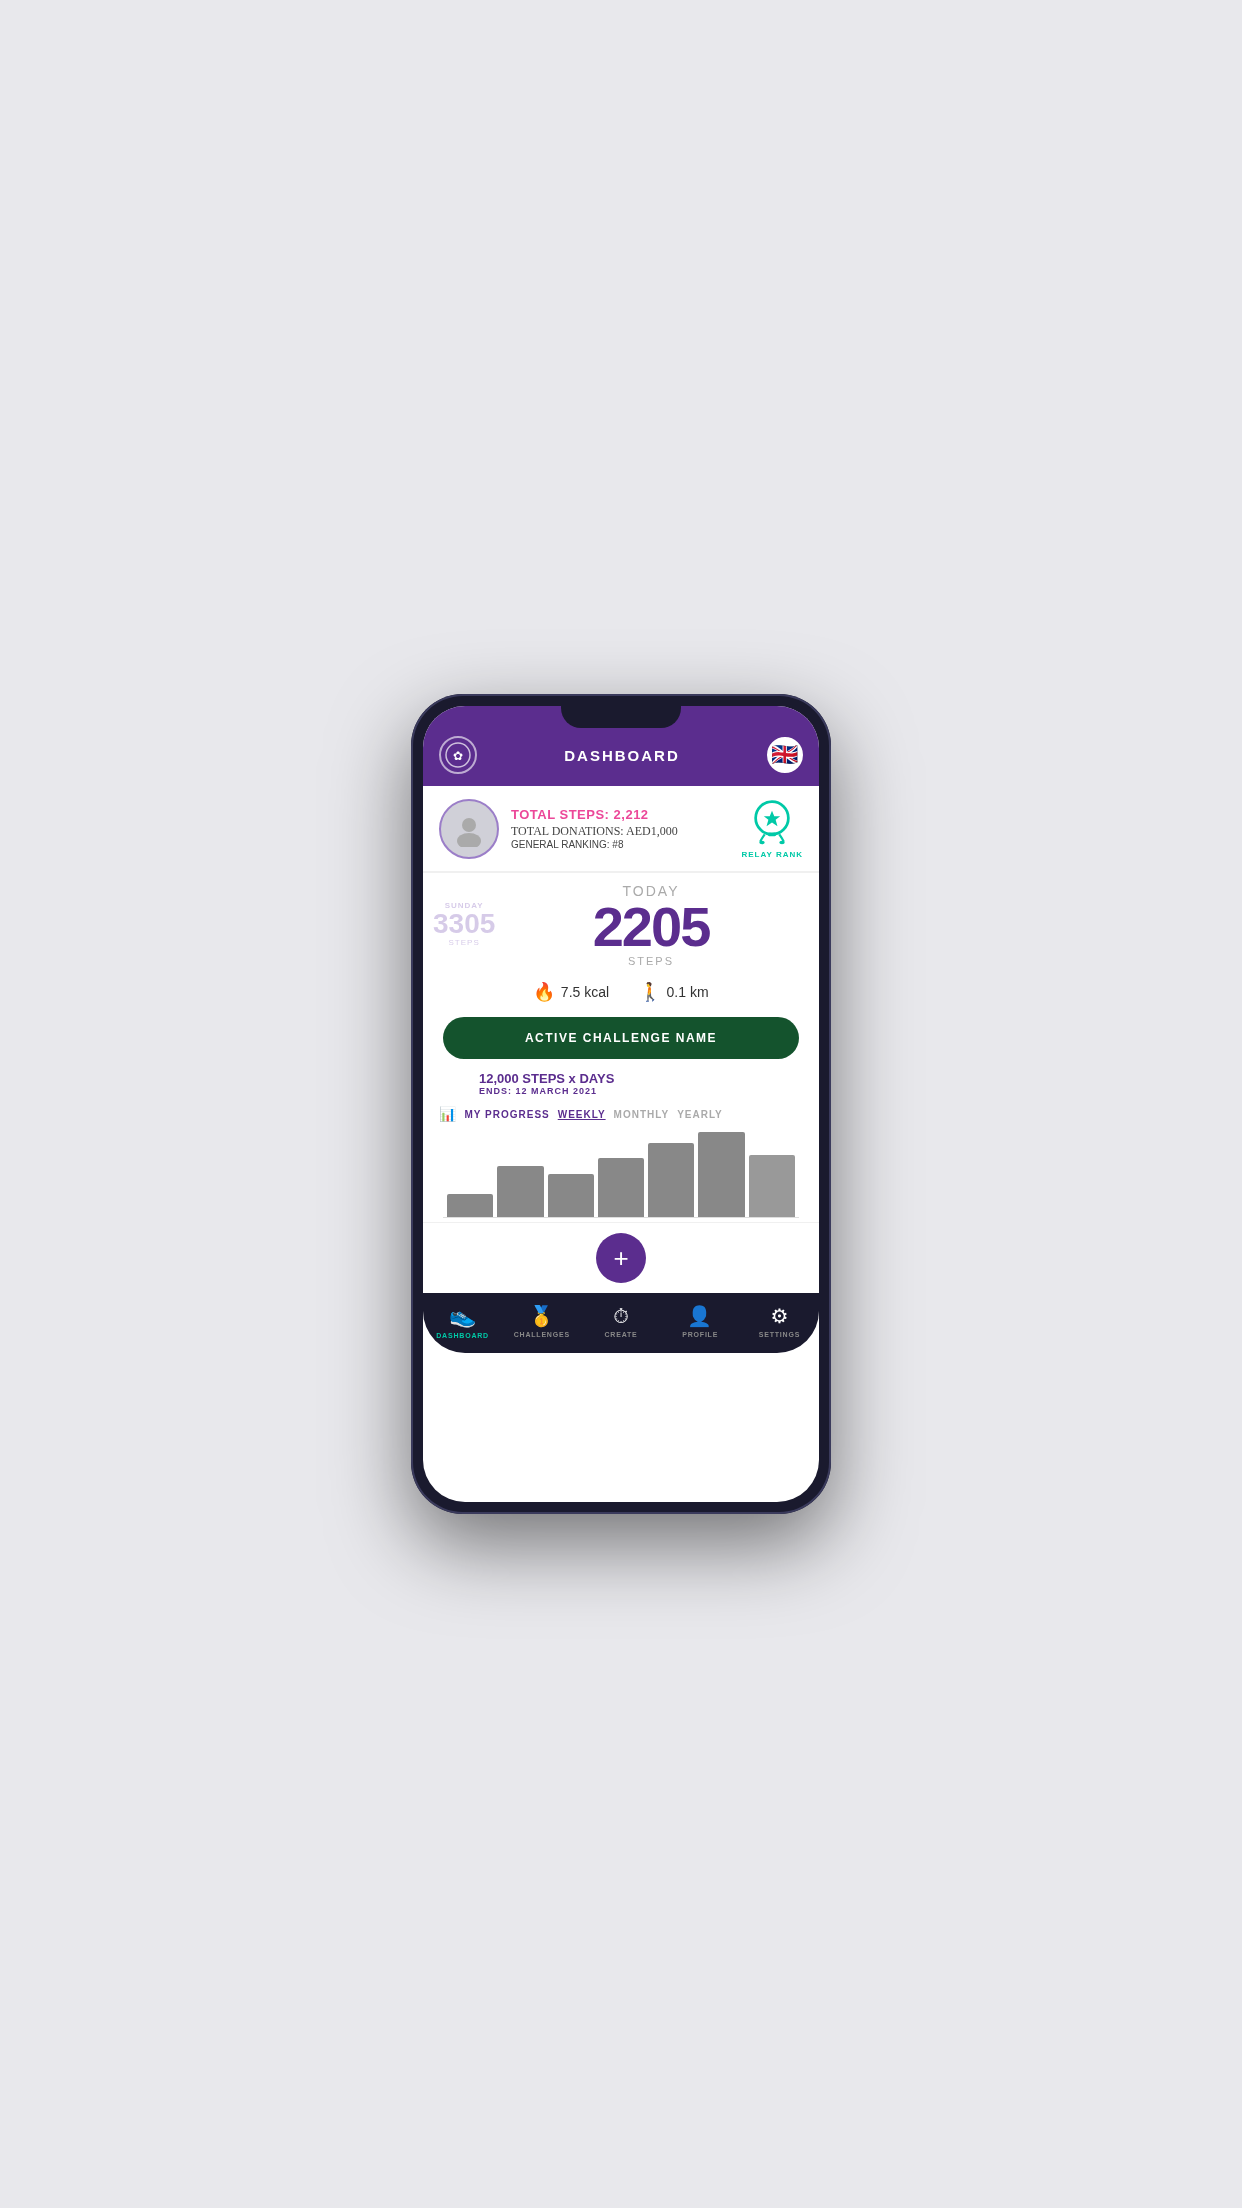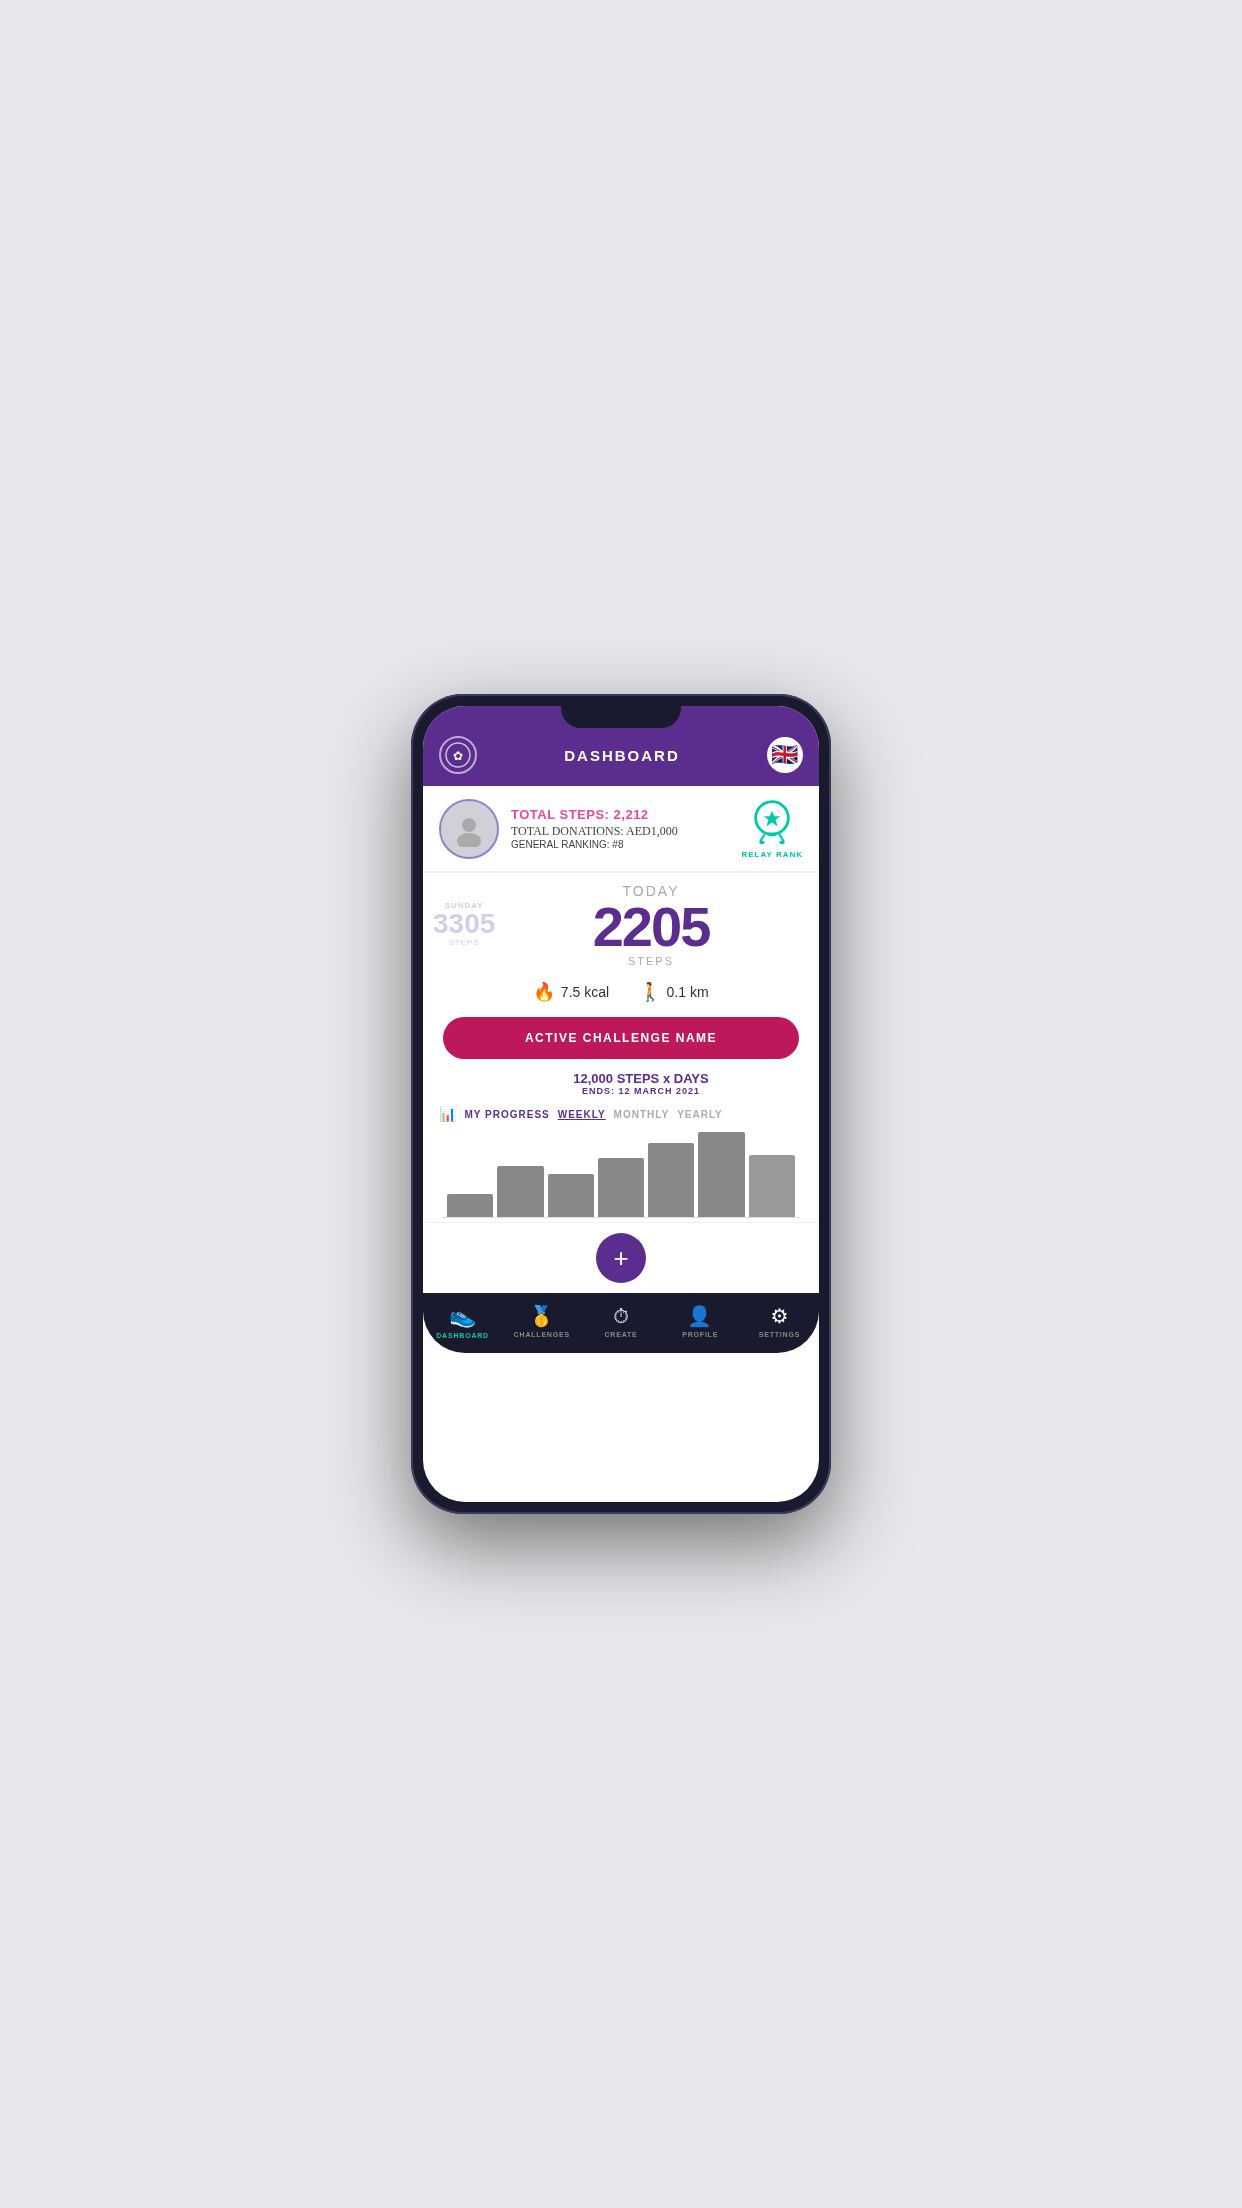--- a/index.html
+++ b/index.html
@@ -208,33 +208,33 @@
       align-items: center;
       gap: 5px;
       font-size: 14px;
       color: #333;
     }
     .metric-icon { font-size: 18px; }
     .metric-value { font-weight: 500; font-size: 14px; }
     
     .challenge-btn {
       margin: 8px 20px;
-      background: #be185d;
+      background: #14532d;
       border-radius: 30px;
       padding: 14px;
       text-align: center;
       color: white;
       font-size: 12px;
       font-weight: bold;
       letter-spacing: 1.5px;
       flex-shrink: 0;
     }
     
     .challenge-details {
-      text-align: center;
+      text-align: left;
       padding: 4px 16px 6px;
       flex-shrink: 0;
       margin-left: 40px;
     }
     .challenge-steps-text {
       color: #5b2d8e;
       font-size: 13px;
       font-weight: 900;
     }
     .challenge-ends {

